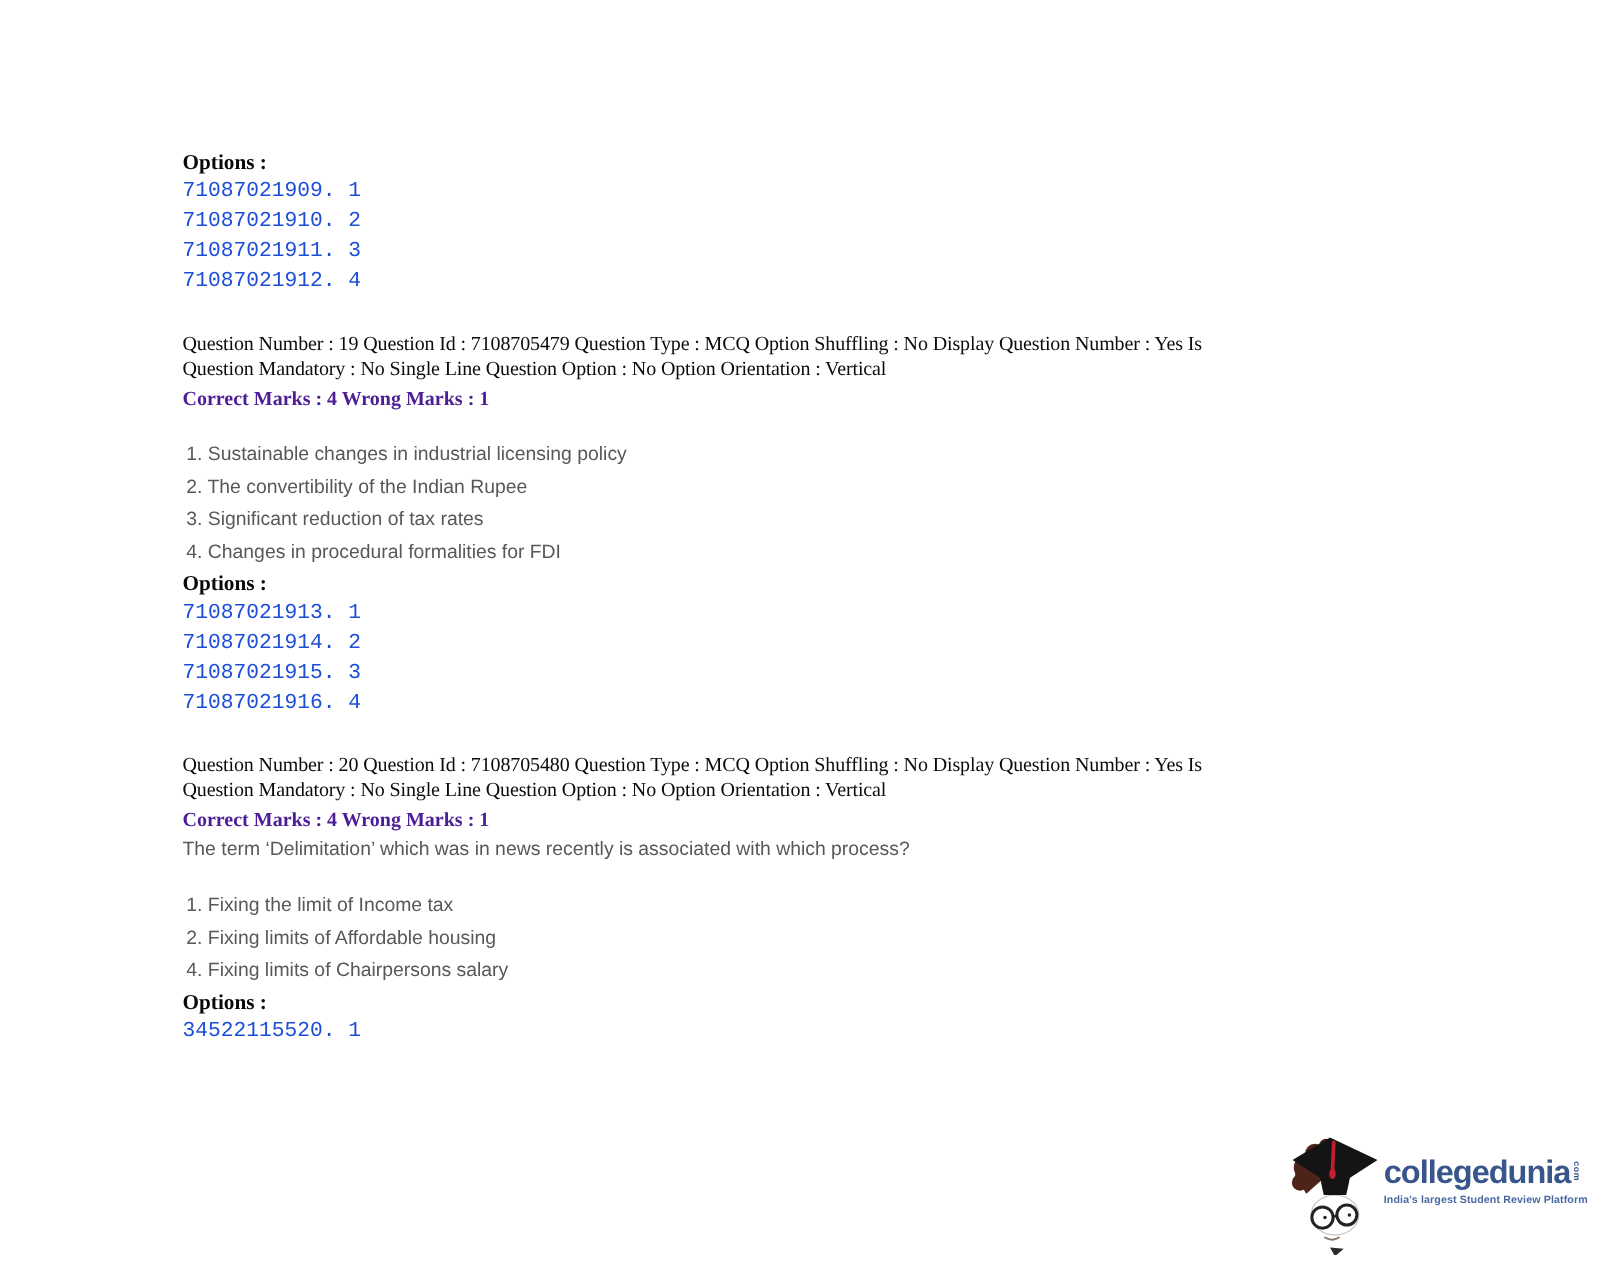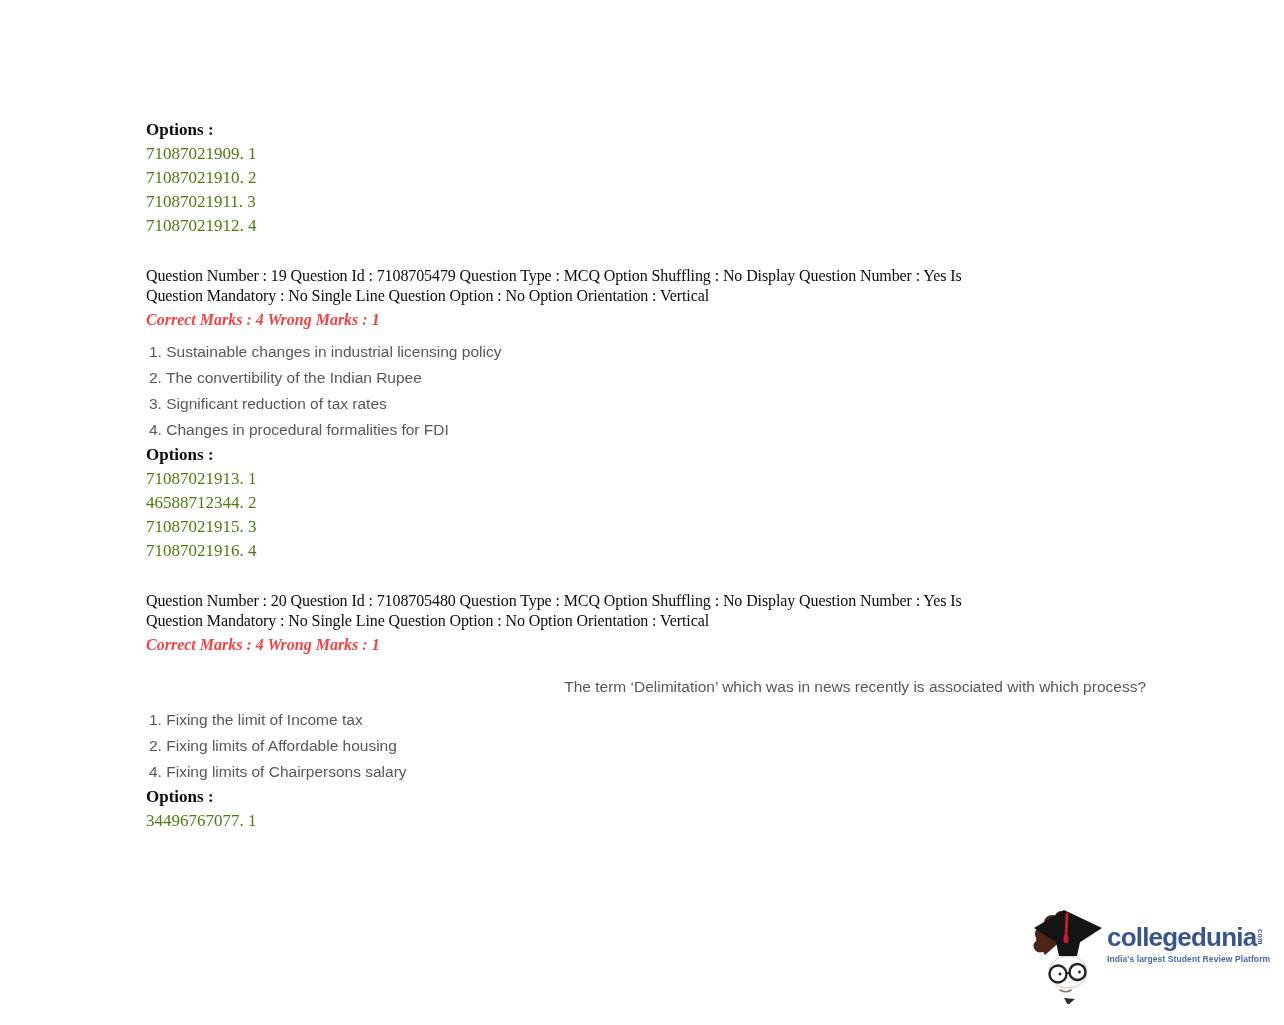--- a/index.html
+++ b/index.html
@@ -18,53 +18,52 @@
     width: 1000px;
   }
   .opt-label {
     font-family: "Liberation Serif", serif;
     font-weight: bold;
     font-size: 17px;
     line-height: 24px;
     color: #0a0a0a;
   }
   .opt-id {
-    font-family: Liberation Serif, serif;
+    font-family: Liberation Mono, monospace;
     font-size: 17px;
     line-height: 24px;
-    color: #4d7c0f;
+    color: #1d4ed8;
   }
   .q-block { margin-top: 28px; }
   .q-header-line {
     font-family: "Liberation Serif", serif;
     font-weight: normal;
     font-size: 16px;
     line-height: 20px;
     letter-spacing: -0.1px;
     color: #0b0b0b;
     white-space: nowrap;
   }
   .q-marks {
     margin-top: 4px;
     font-family: "Liberation Serif", serif;
     font-weight: bold;
     font-size: 16px;
     line-height: 20px;
-    color: #ef4444;
-    font-style: italic;
+    color: #4c1d95;
   }
   .q-text {
     font-family: "Liberation Sans", sans-serif;
     font-size: 15.5px;
     line-height: 22px;
     color: #58585a;
   }
   .qt-gap-large { margin-top: 27px; }
-  .qt-gap-small { margin-top: 21px; text-align: right; }
-  .choices { margin-top: 9px; }
+  .qt-gap-small { margin-top: 2px; }
+  .choices { margin-top: 21px; }
   .q-choice {
     font-family: "Liberation Sans", sans-serif;
     font-size: 15.5px;
     line-height: 26px;
     color: #58585a;
     padding-left: 3px;
   }
   
   .logo {
     position: absolute;
@@ -125,39 +124,39 @@
       </div>
       <div class="q-marks">Correct Marks : 4 Wrong Marks : 1</div>
       <div class="choices">
         <div class="q-choice">1. Sustainable changes in industrial licensing policy</div>
         <div class="q-choice">2. The convertibility of the Indian Rupee</div>
         <div class="q-choice">3. Significant reduction of tax rates</div>
         <div class="q-choice">4. Changes in procedural formalities for FDI</div>
       </div>
       <div class="opt-label">Options :</div>
       <div class="opt-id">71087021913. 1</div>
-      <div class="opt-id">46588712344. 2</div>
+      <div class="opt-id">71087021914. 2</div>
       <div class="opt-id">71087021915. 3</div>
       <div class="opt-id">71087021916. 4</div>
     </section>
 
     <section class="q-block">
       <div class="q-header">
         <div class="q-header-line">Question Number : 20 Question Id : 7108705480 Question Type : MCQ Option Shuffling : No Display Question Number : Yes Is</div>
         <div class="q-header-line">Question Mandatory : No Single Line Question Option : No Option Orientation : Vertical</div>
       </div>
       <div class="q-marks">Correct Marks : 4 Wrong Marks : 1</div>
       <div class="q-text qt-gap-small">The term ‘Delimitation’ which was in news recently is associated with which process?</div>
       <div class="choices">
         <div class="q-choice">1. Fixing the limit of Income tax</div>
         <div class="q-choice">2. Fixing limits of Affordable housing</div>
         <div class="q-choice">4. Fixing limits of Chairpersons salary</div>
       </div>
       <div class="opt-label">Options :</div>
-      <div class="opt-id">34496767077. 1</div>
+      <div class="opt-id">34522115520. 1</div>
     </section>
 
   </div>
 
   <div class="logo">
     <svg class="mascot" viewBox="0 0 74 96" xmlns="http://www.w3.org/2000/svg">
 
       <g fill="#4e2319">
         <circle cx="14" cy="26" r="9"></circle>
         <circle cx="22" cy="15" r="8"></circle>

